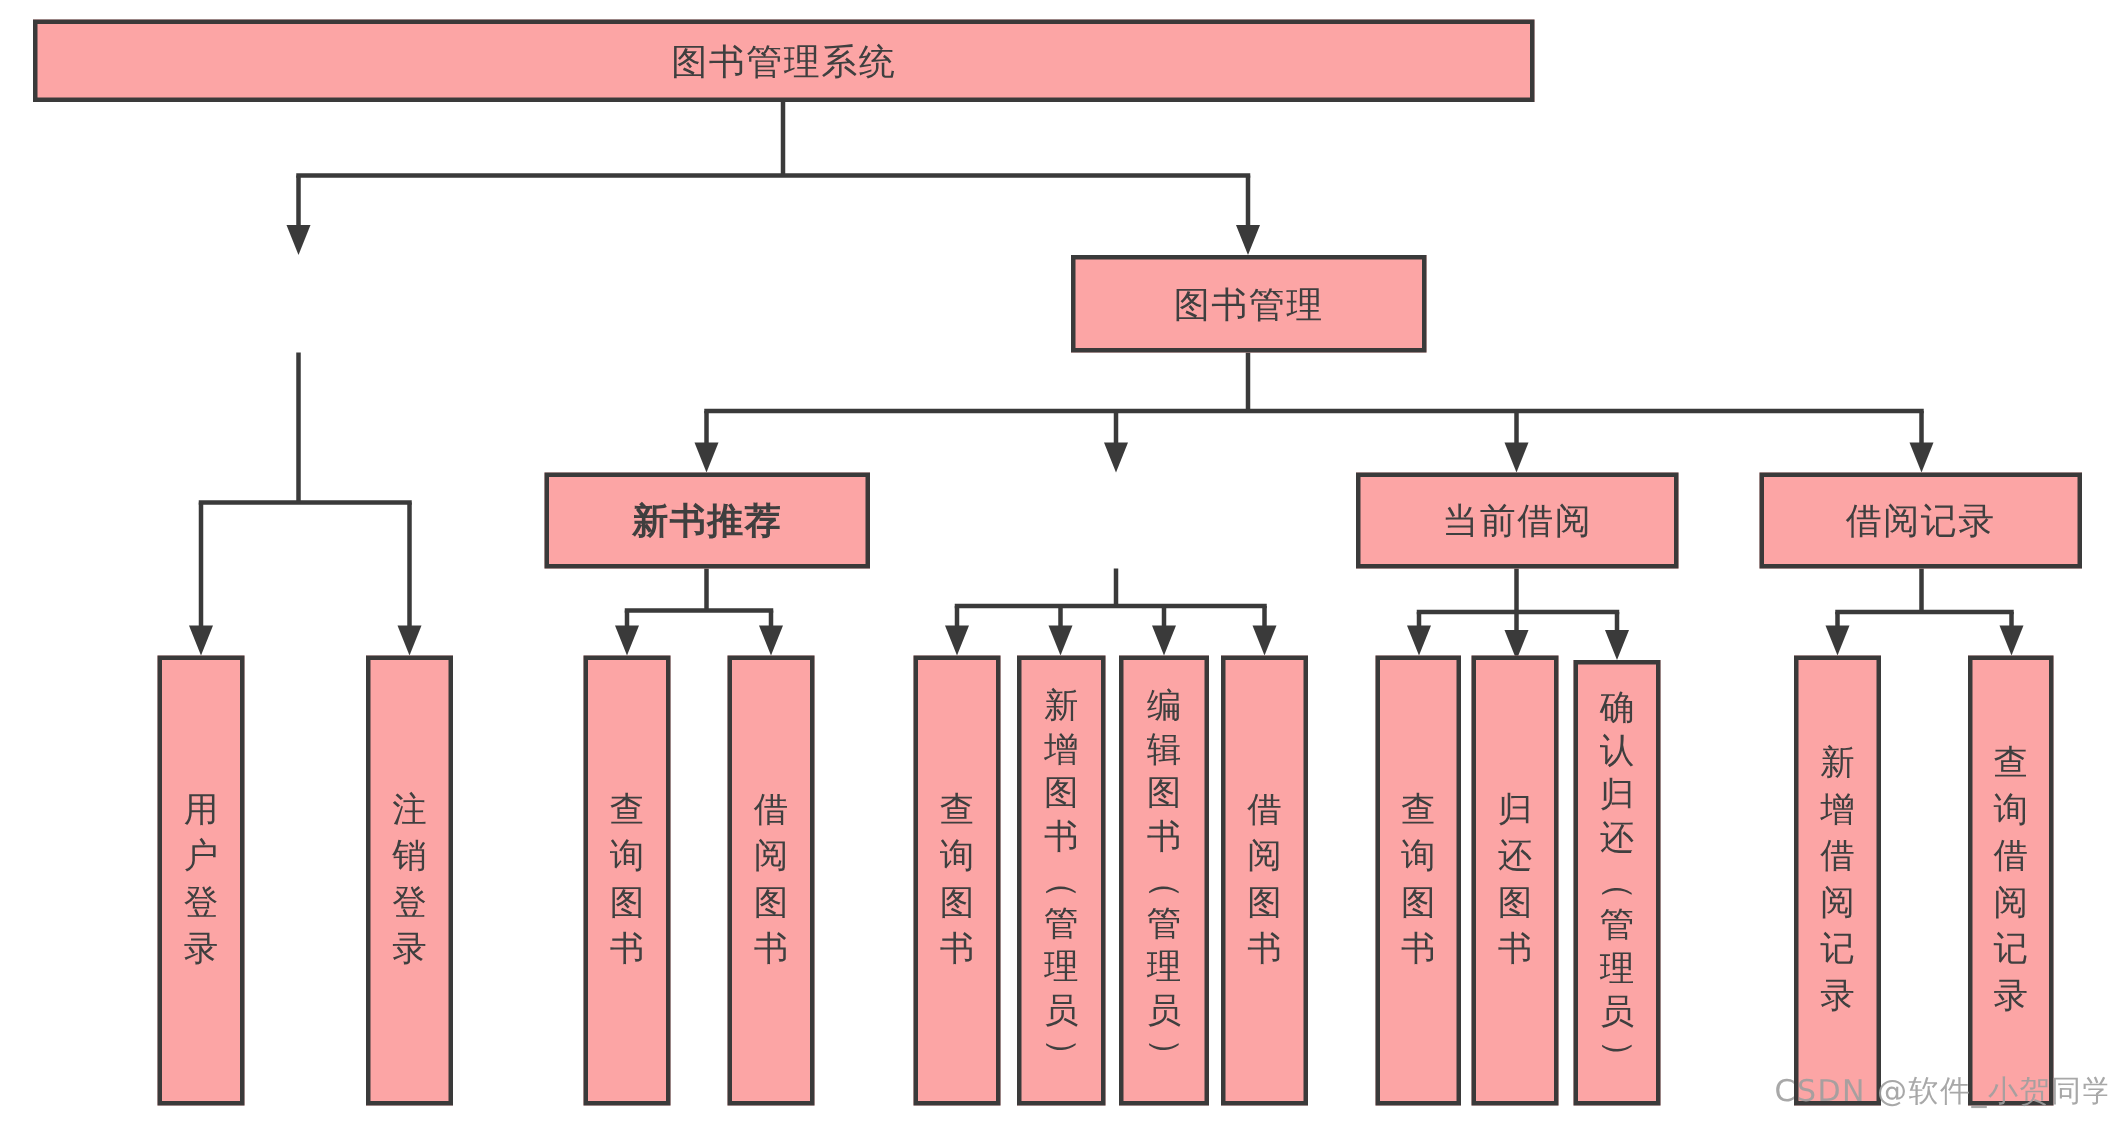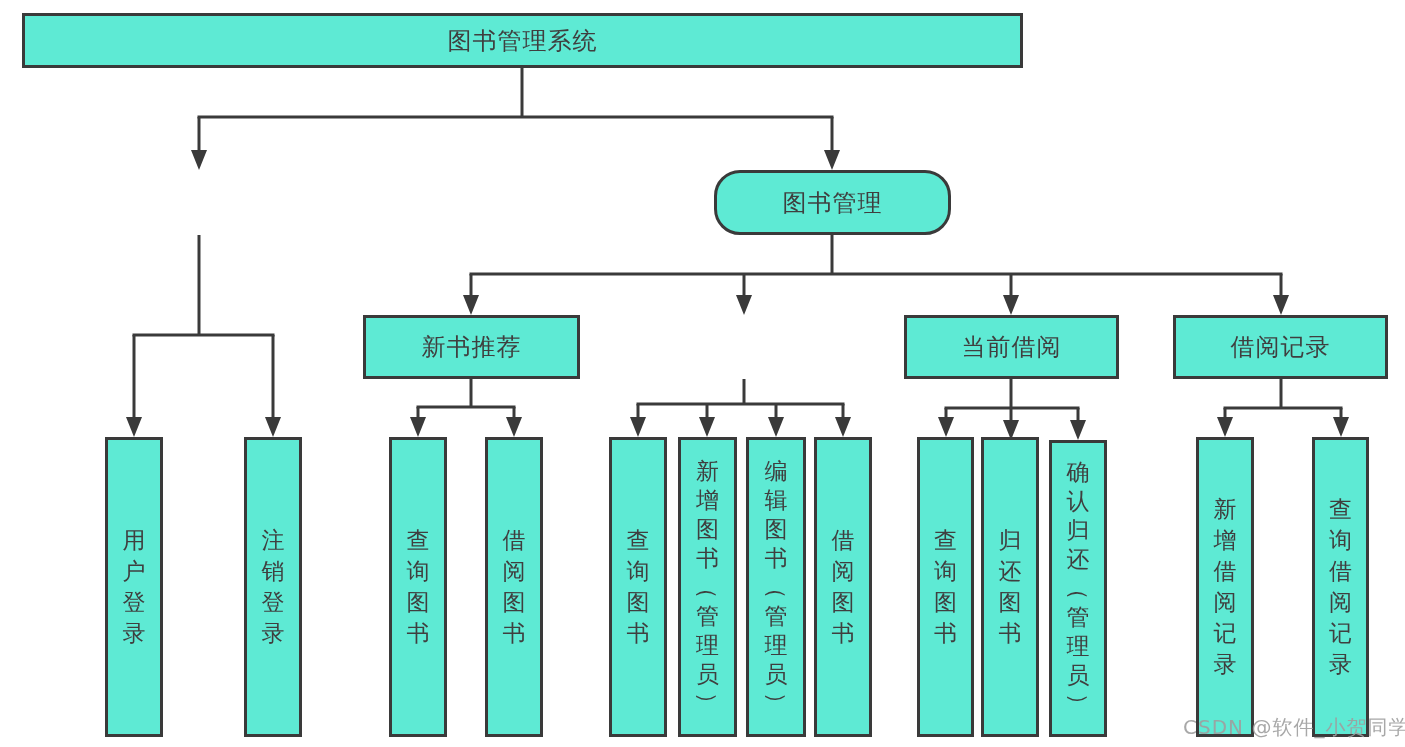--- a/index.html
+++ b/index.html
@@ -7,21 +7,21 @@
     position:relative;
     width:1405px;height:747px;
     background:#ffffff;
     font-family:"DejaVu Sans","Liberation Sans",sans-serif;
     overflow:hidden;
   }
   #wires{position:absolute;left:0;top:0;width:1405px;height:747px;}
   .box{
     position:absolute;
     box-sizing:border-box;
-    background:#5eead4;
+    background:#fca5a5;
     border:3px solid #c4b5fd;
     color:#3f3f3f;
     display:flex;align-items:center;justify-content:center;
     z-index:2;
   }
   .h{font-size:24px;letter-spacing:1px;white-space:nowrap;}
   .v{flex-direction:column;font-size:23px;line-height:1;}
   .v span{display:block;margin:4px 0;}
   .v span.rot{transform:rotate(90deg);}
   
@@ -109,23 +109,23 @@
       <path d="M 1281 379 V 408" stroke="#3a3a3a" stroke-width="3" fill="none"></path>
       <path d="M 1223.5 408 H 1342.5" stroke="#3a3a3a" stroke-width="3" fill="none"></path>
       <path d="M 1225 408 V 421" stroke="#3a3a3a" stroke-width="3" fill="none"></path>
       <polygon points="1217,417 1233,417 1225,437" fill="#3a3a3a"></polygon>
       <path d="M 1341 408 V 421" stroke="#3a3a3a" stroke-width="3" fill="none"></path>
       <polygon points="1333,417 1349,417 1341,437" fill="#3a3a3a"></polygon>
     </svg>
 
   <div class="box h" id="b-root" style="border-color: rgb(58, 58, 58); color: rgb(63, 63, 63);">图书管理系统</div>
 
-  <div class="box h" id="b-l2-1" style="border-color: rgb(58, 58, 58); color: rgb(63, 63, 63); border-radius: 26px;">图书管理</div>
-
-  <div class="box h" id="b-l3-0" style="border-color: rgb(58, 58, 58); color: rgb(63, 63, 63);">新书推荐</div>
+  <div class="box h" id="b-l2-1" style="border-color: rgb(58, 58, 58); color: rgb(63, 63, 63);">图书管理</div>
+
+  <div class="box h" id="b-l3-0" style="border-color: rgb(58, 58, 58); color: rgb(63, 63, 63); font-weight: bold;">新书推荐</div>
   <div class="box h" id="b-l3-2" style="border-color: rgb(58, 58, 58); color: rgb(63, 63, 63);">当前借阅</div>
   <div class="box h" id="b-l3-3" style="border-color: rgb(58, 58, 58); color: rgb(63, 63, 63);">借阅记录</div>
 
   <div class="box v" id="b-leaf-0" style="border-color: rgb(58, 58, 58); color: rgb(63, 63, 63);">
       <span>用</span>
       <span>户</span>
       <span>登</span>
       <span>录</span>
     </div>
   <div class="box v" id="b-leaf-1" style="border-color: rgb(58, 58, 58); color: rgb(63, 63, 63);">

